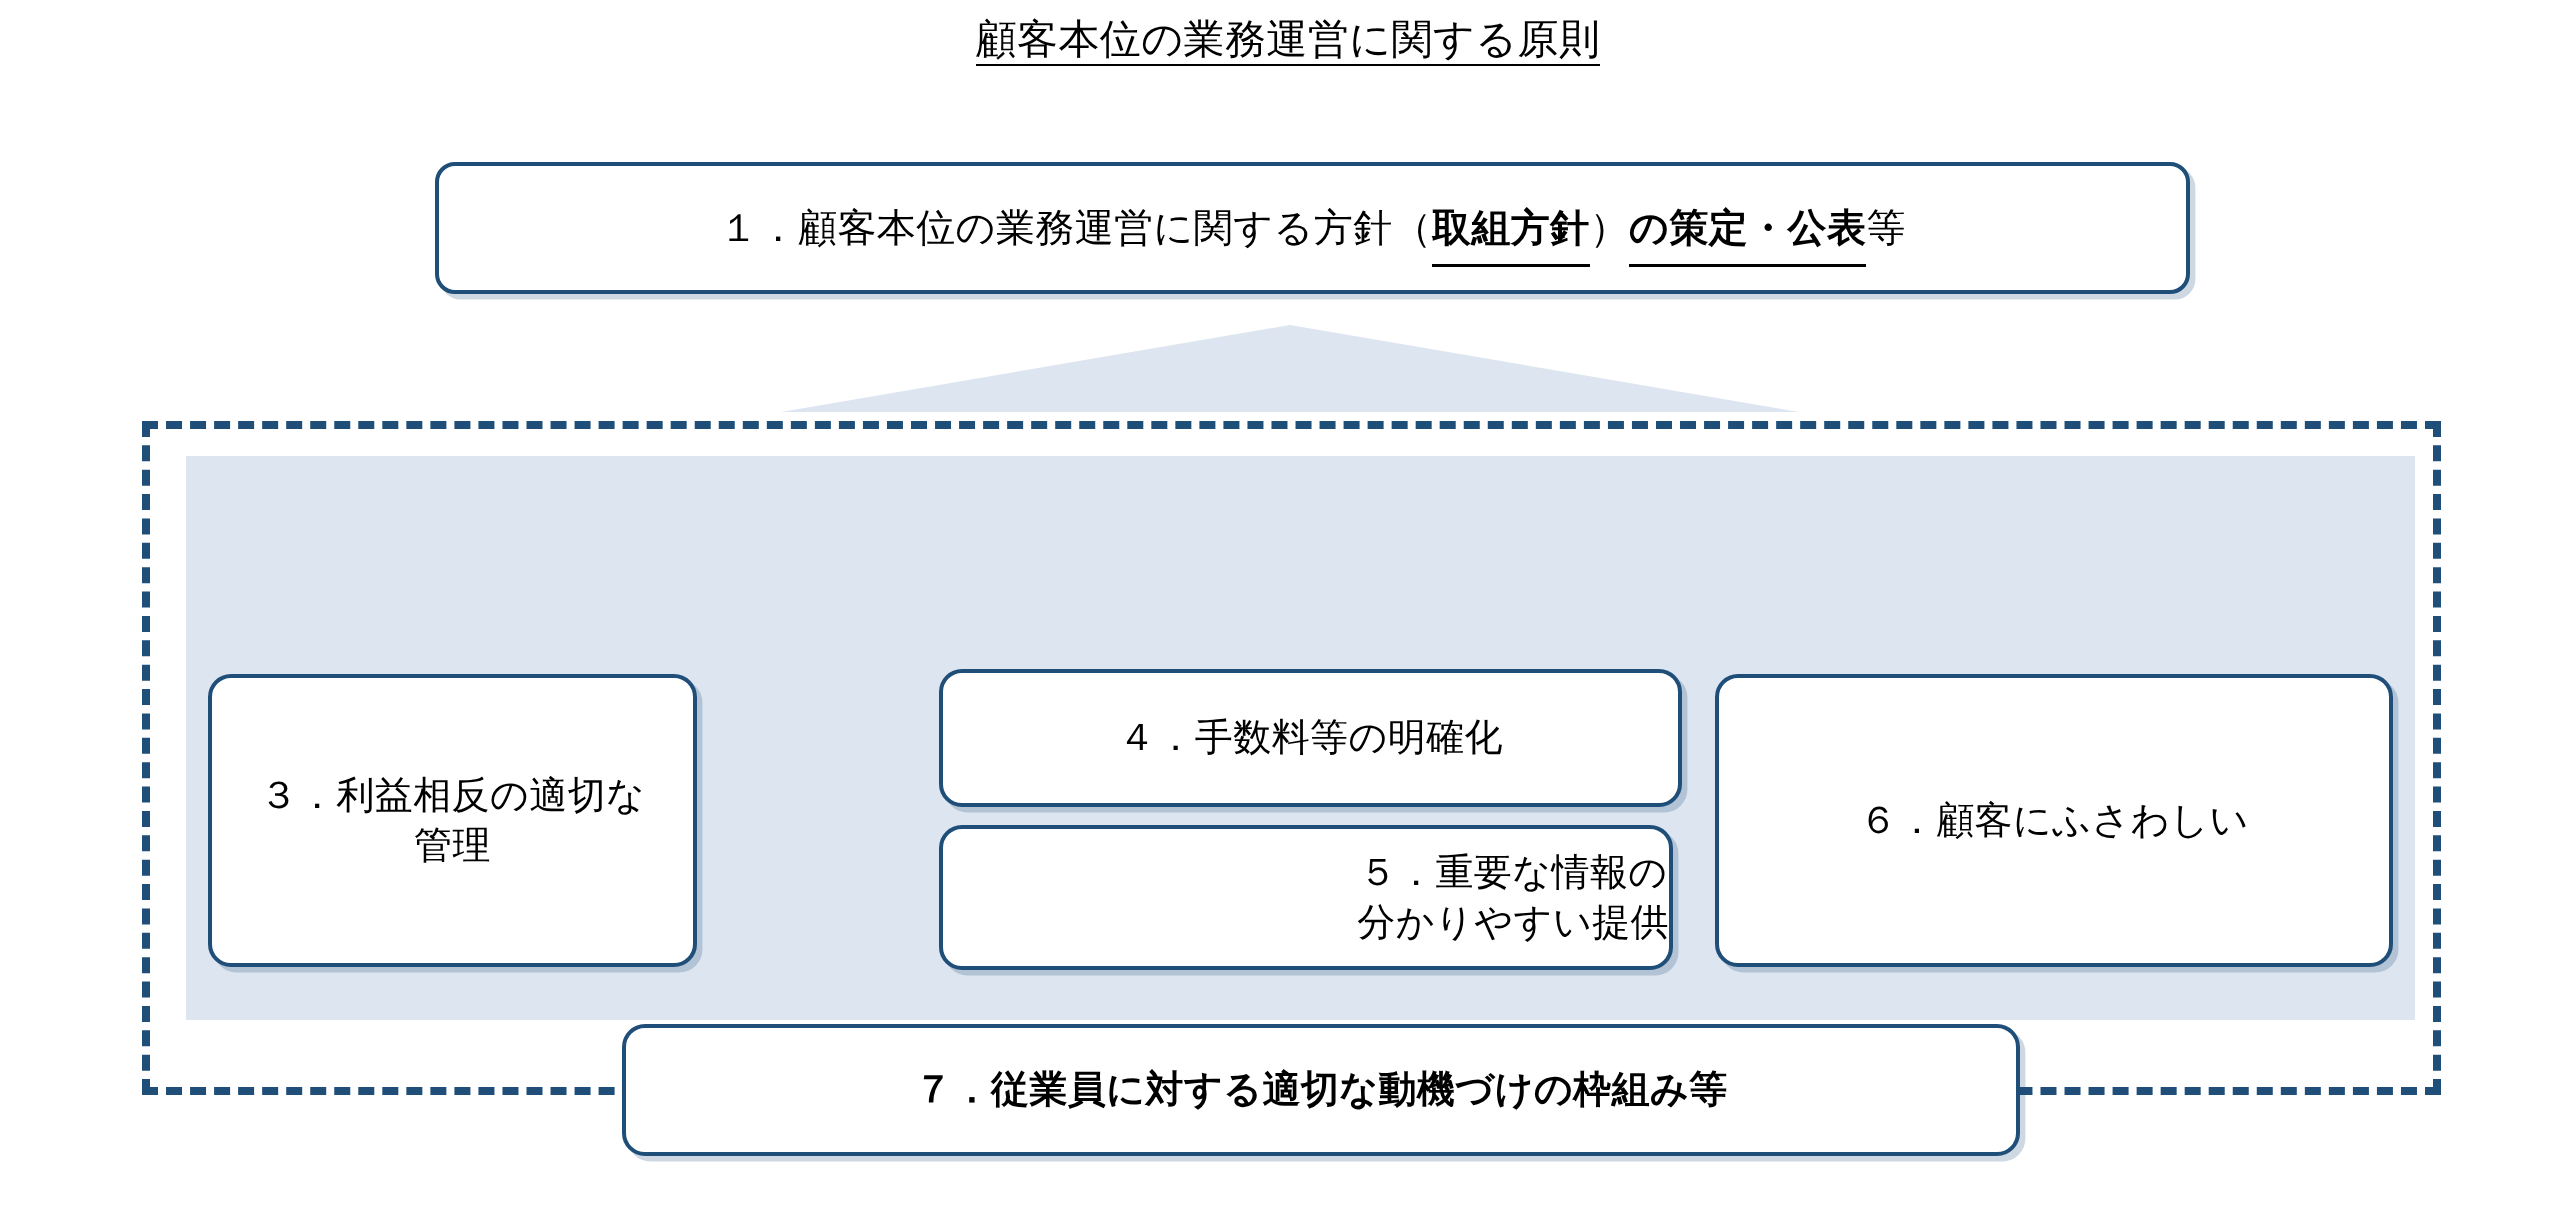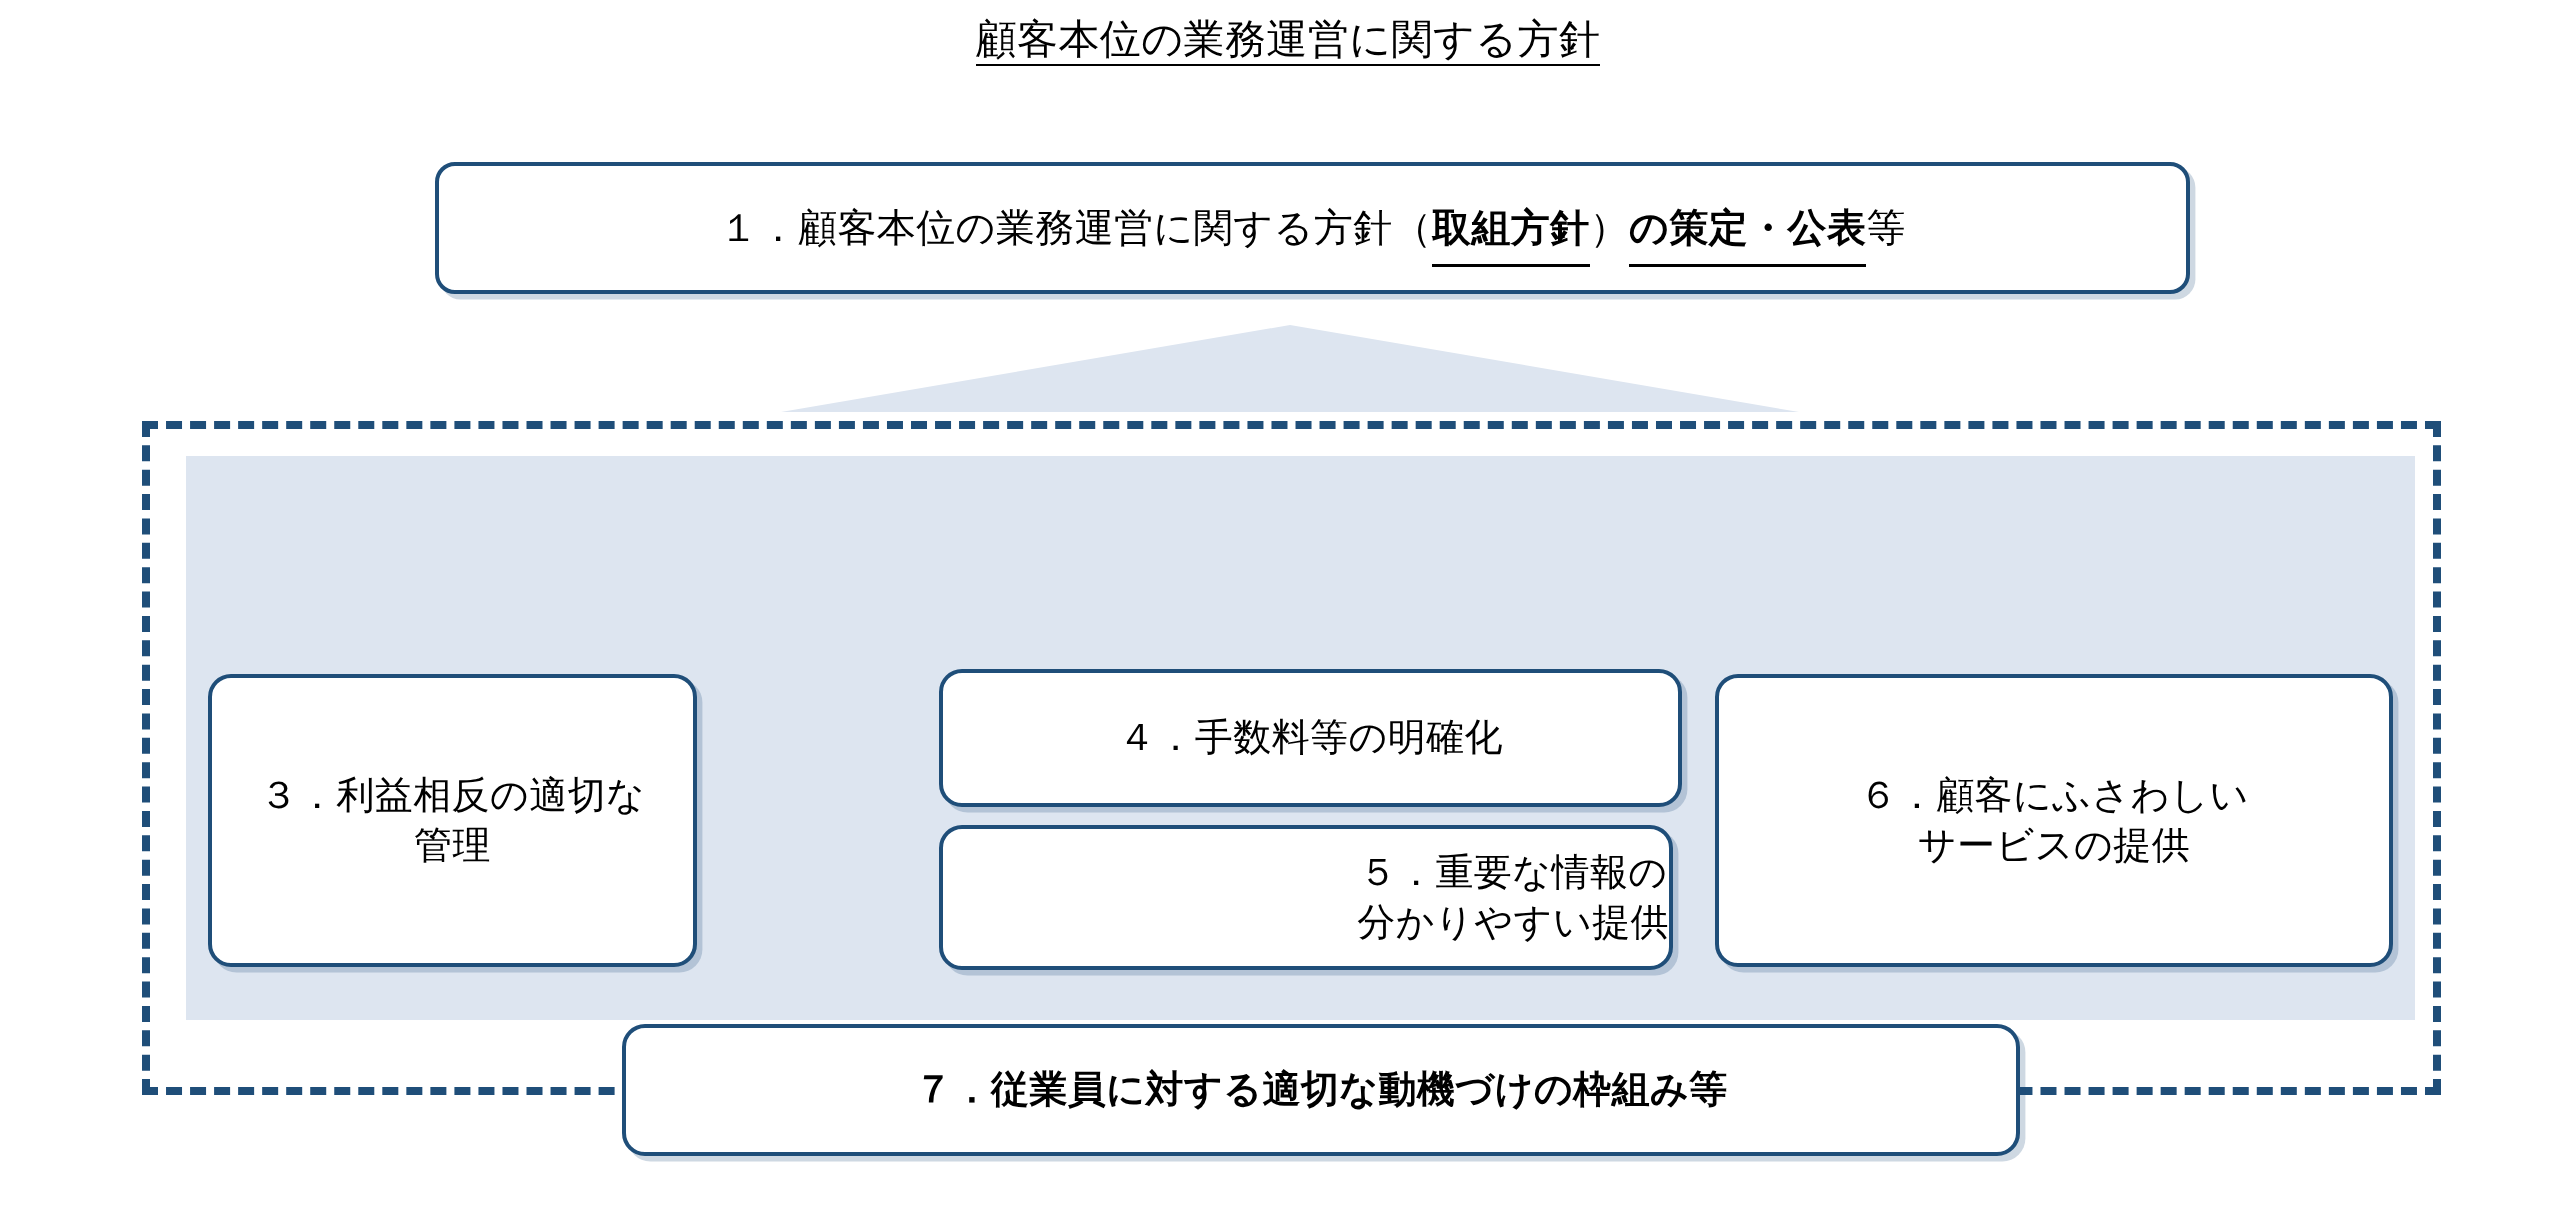--- a/index.html
+++ b/index.html
@@ -159,21 +159,21 @@
     z-index: 8;
     font-weight: bold;
   }
 </style>
 </head>
 <body>
 
 <div id="canvas">
 
   <div class="diagram-title">
-    <span class="u">顧客本位の業務運営に関する方針</span>
+    <span class="u">顧客本位の業務運営に関する原則</span>
   </div>
 
   <div class="rbox" id="box1">
     <div class="txt"><span>１．顧客本位の業務運営に関する方針（</span><span class="b">取組方針</span><span>）</span><span class="b">の策定・公表</span><span>等</span></div>
   </div>
 
   <div id="chevron">
     <svg viewBox="0 0 1330 113" preserveAspectRatio="none" aria-hidden="true">
       <polygon points="665,0 1330,113 0,113" fill="#dde5f0"></polygon>
     </svg>
@@ -200,21 +200,20 @@
   <div class="rbox" id="box5">
     <div class="txt">
       <div>５．重要な情報の</div>
       <div>分かりやすい提供</div>
     </div>
   </div>
 
   <div class="rbox" id="box6">
     <div class="txt">
       <div>６．顧客にふさわしい</div>
-      <div>サービスの提供</div>
     </div>
   </div>
 
   <div class="rbox" id="box7">
     <div class="txt">
       <div>７．従業員に対する適切な動機づけの枠組み等</div>
     </div>
   </div>
 
 </div>

